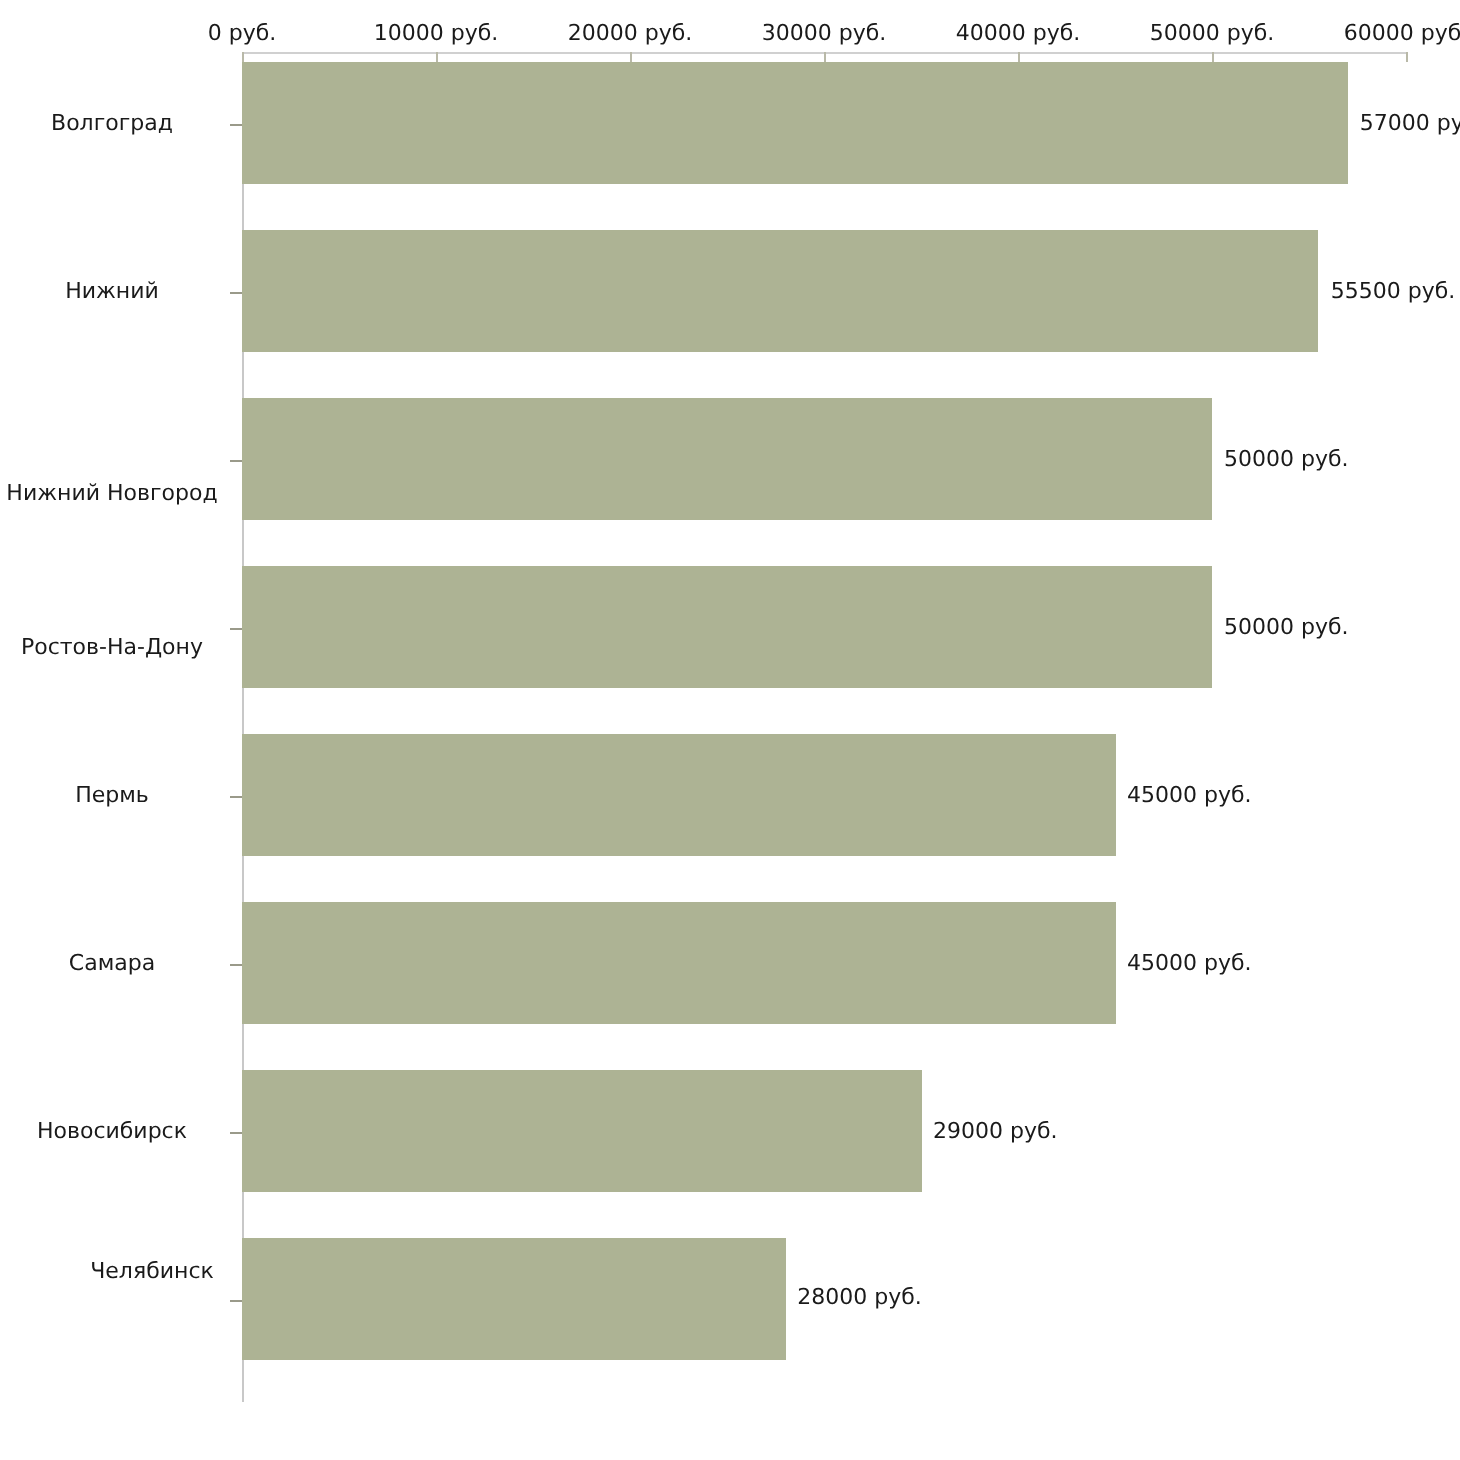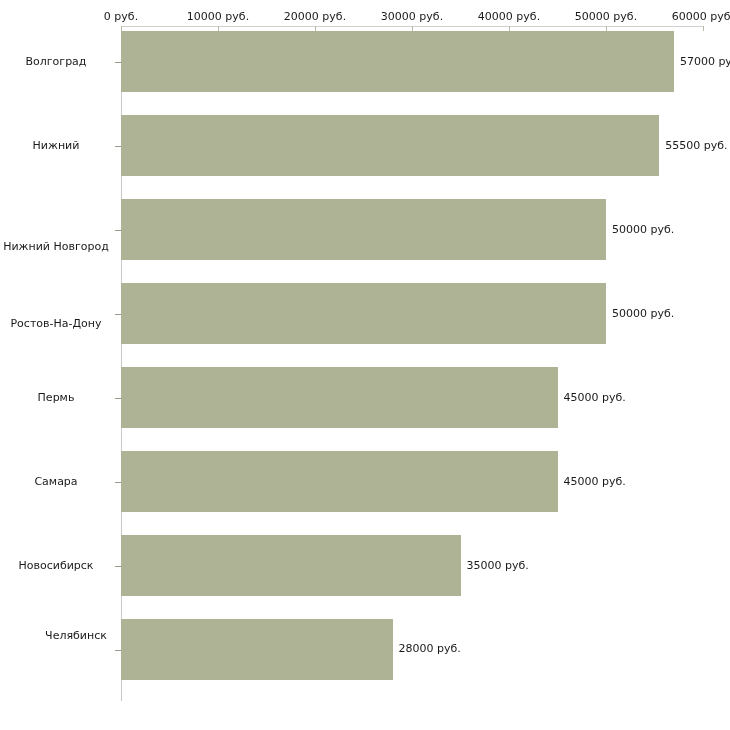--- a/index.html
+++ b/index.html
@@ -137,18 +137,18 @@
       <div class="bar-value" style="left: 665.35px; top: 139.5px;">55500 руб.</div>
       <div class="bar" title="Нижний Новгород: 50000 руб." style="left: 121px; top: 199px; width: 485px; height: 61px; background: rgb(173, 179, 148);"></div>
       <div class="bar-value" style="left: 612px; top: 223.5px;">50000 руб.</div>
       <div class="bar" title="Ростов-На-Дону: 50000 руб." style="left: 121px; top: 283px; width: 485px; height: 61px; background: rgb(173, 179, 148);"></div>
       <div class="bar-value" style="left: 612px; top: 307.5px;">50000 руб.</div>
       <div class="bar" title="Пермь: 45000 руб." style="left: 121px; top: 367px; width: 436.5px; height: 61px; background: rgb(173, 179, 148);"></div>
       <div class="bar-value" style="left: 563.5px; top: 391.5px;">45000 руб.</div>
       <div class="bar" title="Самара: 45000 руб." style="left: 121px; top: 451px; width: 436.5px; height: 61px; background: rgb(173, 179, 148);"></div>
       <div class="bar-value" style="left: 563.5px; top: 475.5px;">45000 руб.</div>
       <div class="bar" title="Новосибирск: 35000 руб." style="left: 121px; top: 535px; width: 339.5px; height: 61px; background: rgb(173, 179, 148);"></div>
-      <div class="bar-value" style="left: 466.5px; top: 559.5px;">35000 руб.</div>
+      <div class="bar-value" style="left: 466.5px; top: 559.5px;">29000 руб.</div>
       <div class="bar" title="Челябинск: 28000 руб." style="left: 121px; top: 619px; width: 271.6px; height: 61px; background: rgb(173, 179, 148);"></div>
       <div class="bar-value" style="left: 398.6px; top: 643px; text-align: right;">28000 руб.</div>
     </div>
 
 </div>
 
 </body></html>

